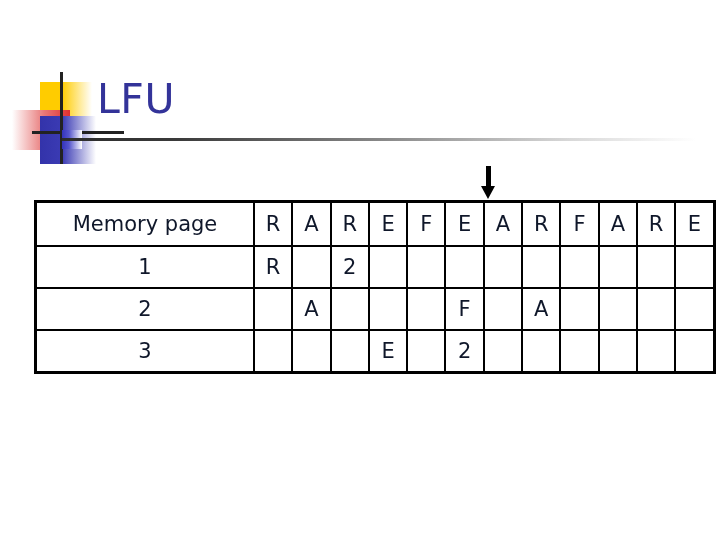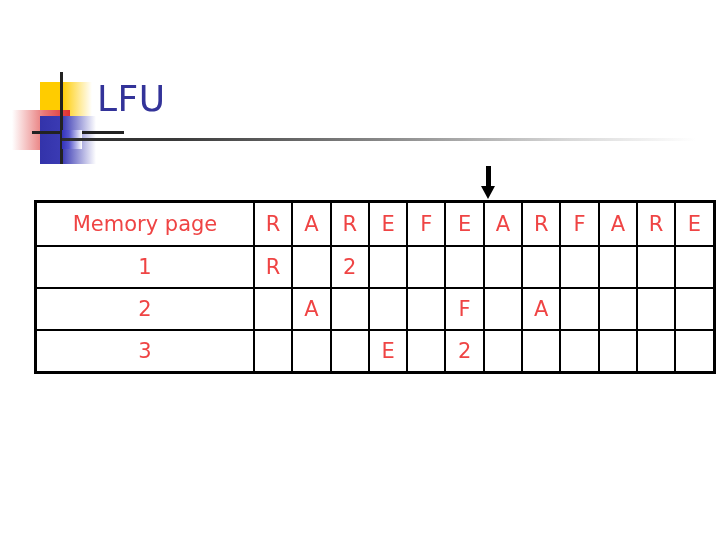--- a/index.html
+++ b/index.html
@@ -62,21 +62,21 @@
     width: 92px;
     height: 3px;
     background: #222222;
   }
 
   
   #slide-title {
     position: absolute;
     left: 97px;
     top: 77px;
-    font-size: 36px;
+    font-size: 41px;
     line-height: 44px;
     color: #333399;
     font-family: "DejaVu Sans", sans-serif;
     letter-spacing: 0.5px;
     white-space: nowrap;
   }
 
   
   #title-rule {
     position: absolute;
@@ -133,21 +133,21 @@
     background: #ffffff;
   }
   #memory-table td {
     border: 2px solid #000000;
     height: 40px;
     padding: 0;
     text-align: center;
     vertical-align: middle;
     font-size: 21px;
     font-family: "DejaVu Sans", sans-serif;
-    color: #ef4444;
+    color: #0f172a;
     line-height: 40px;
   }
   #memory-table .label-col {
     width: 216px;
     font-size: 21px;
   }
   #memory-table .data-col {
     width: 36.3px;
   }
   #memory-table .hdr td {

